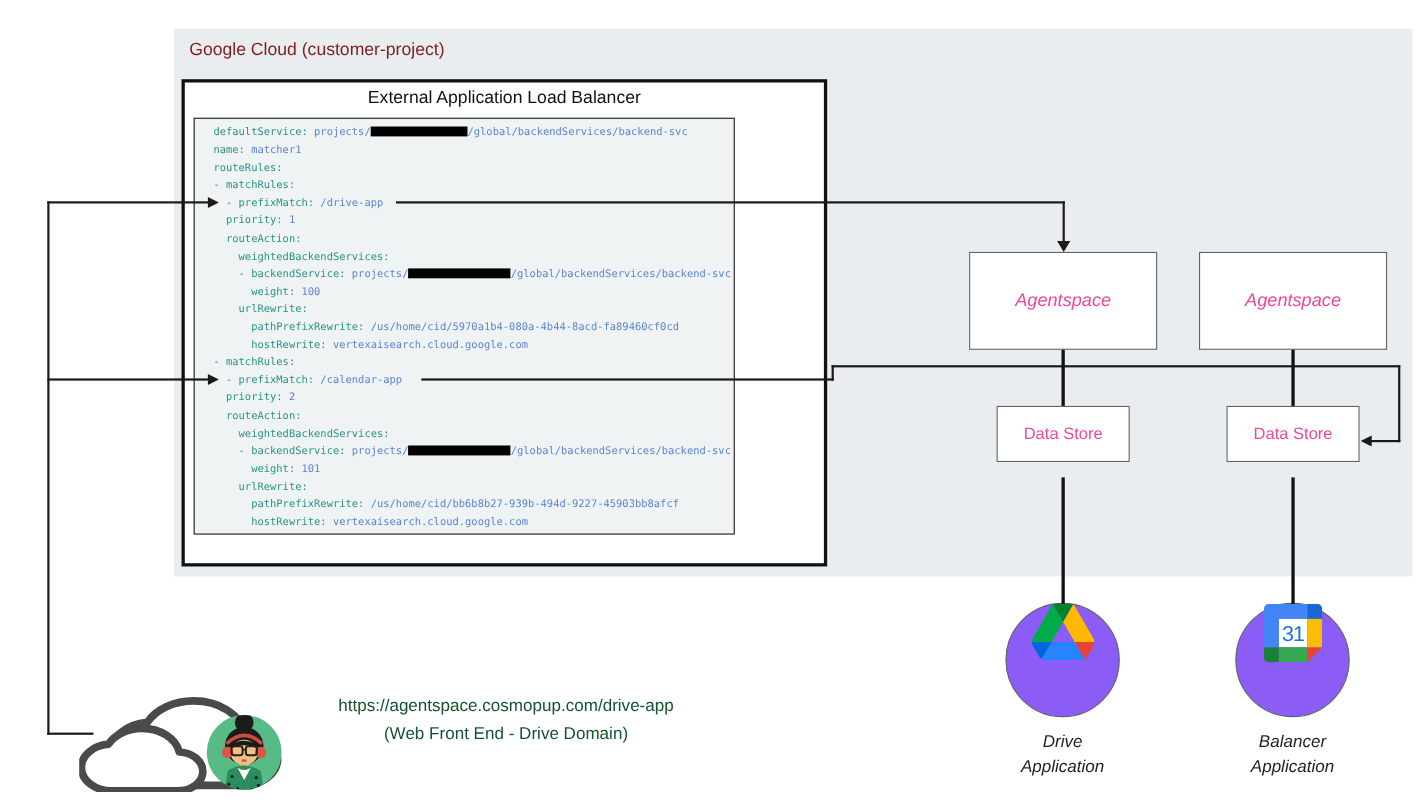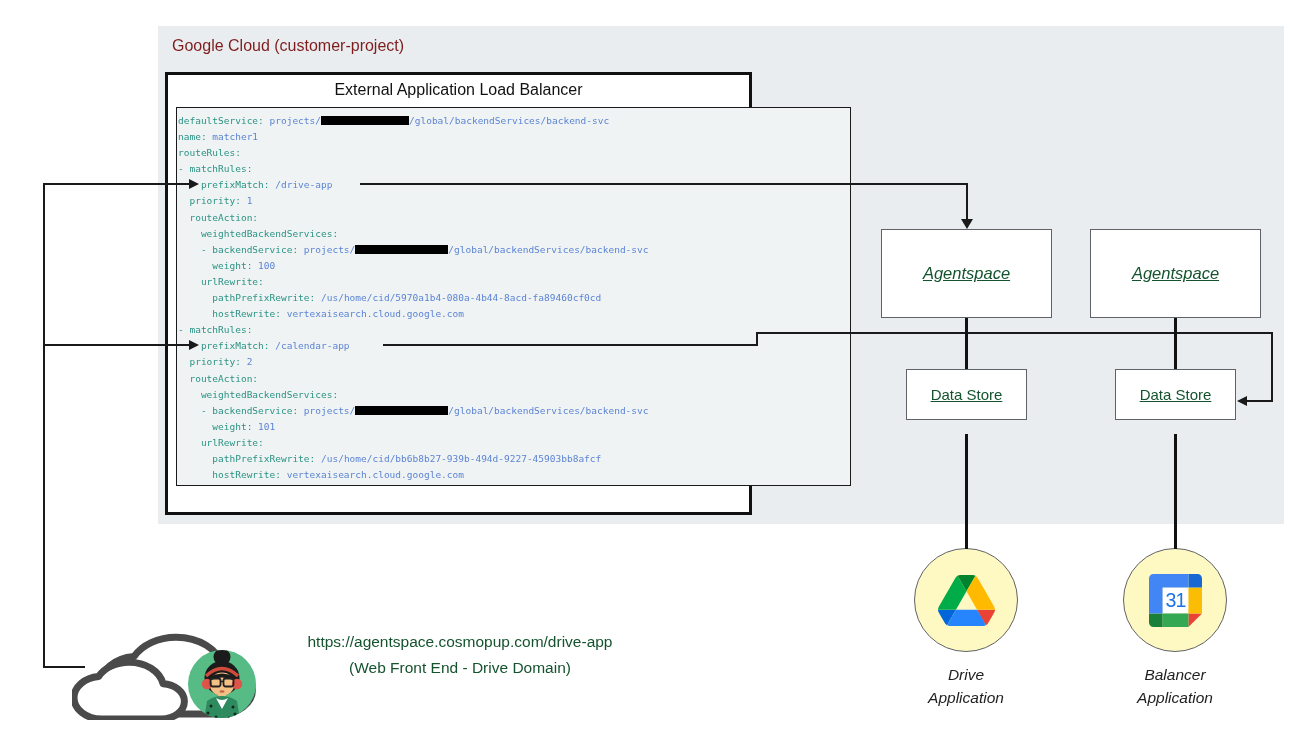--- a/index.html
+++ b/index.html
@@ -8,42 +8,42 @@
 
   .gcp-panel { position:absolute; left:158px; top:26px; width:1126px; height:498px;
                background:#e9edf0; z-index:1; }
   .gcp-label { position:absolute; left:14px; top:11px; font-size:16px; color:#7f1d1d; z-index:2; }
 
   .elb-box { position:absolute; left:165px; top:72px; width:587px; height:443px;
              background:#fff; border:3px solid #111; z-index:2; }
   .elb-title { position:absolute; left:0; top:6px; width:100%; text-align:center;
                font-size:16px; font-weight:500; color:#111; }
 
-  .code { position:absolute; left:176px; top:107px; width:675px; height:379px;
+  .code { position:absolute; left:176px; top:107px; width:492px; height:379px;
           background:#f0f3f4; border:1.5px solid #1a1a1a; z-index:3;
           font-family:"DejaVu Sans Mono", monospace; font-size:9.5px; line-height:16.1px;
-          white-space:pre; padding:5px 0 0 1px; overflow:hidden; }
+          white-space:pre; padding:5px 0 0 17px; overflow:hidden; }
   .ck { color:#2a9384; }
   .cv { color:#5b84d4; }
   .redact { display:inline-block; height:9px; background:#000; vertical-align:-1px; }
 
   .conn { position:absolute; background:#1a1a1a; z-index:6; }
   .conn-thick { position:absolute; background:#111; z-index:6; }
   .arr { position:absolute; width:0; height:0; z-index:6; }
   .arr-r { border-top:5.5px solid transparent; border-bottom:5.5px solid transparent; border-left:10px solid #1a1a1a; }
   .arr-l { border-top:5.5px solid transparent; border-bottom:5.5px solid transparent; border-right:10px solid #1a1a1a; }
   .arr-d { border-left:6px solid transparent; border-right:6px solid transparent; border-top:10px solid #1a1a1a; }
 
   .node { position:absolute; background:#fff; border:1.5px solid #5f6368; z-index:5;
-          display:flex; align-items:center; justify-content:center; color:#14532d;text-decoration:underline; }
+          display:flex; align-items:center; justify-content:center; color:#ec4899; }
   .agentspace { width:171px; height:89px; font-size:16.5px; font-style:italic; }
   .datastore  { width:121px; height:51px; font-size:15px; }
   .app-circle { position:absolute; width:104px; height:104px; border-radius:50%;
-                background:#fef9c3; border:1.5px solid #5f6368; z-index:5;
-                display:flex; align-items:center; justify-content:center; }
+                background:#8b5cf6; border:1.5px solid #5f6368; z-index:5;
+                display:flex; align-items:flex-start; justify-content:center; }
   .app-label { position:absolute; width:140px; text-align:center; font-size:15.5px;
                line-height:23px; color:#1f1f1f; z-index:5;font-style:italic; }
 
   .frontend-urls { position:absolute; left:255px; top:629px; width:410px; text-align:center;
                    font-size:15.5px; line-height:25.5px; color:#14532d; z-index:9; }
   .cloud-wrap { position:absolute; left:72px; top:616px; z-index:7; }
   .avatar-wrap { position:absolute; left:186px; top:648px; z-index:8; }
 </style>
 </head>
 <body>

